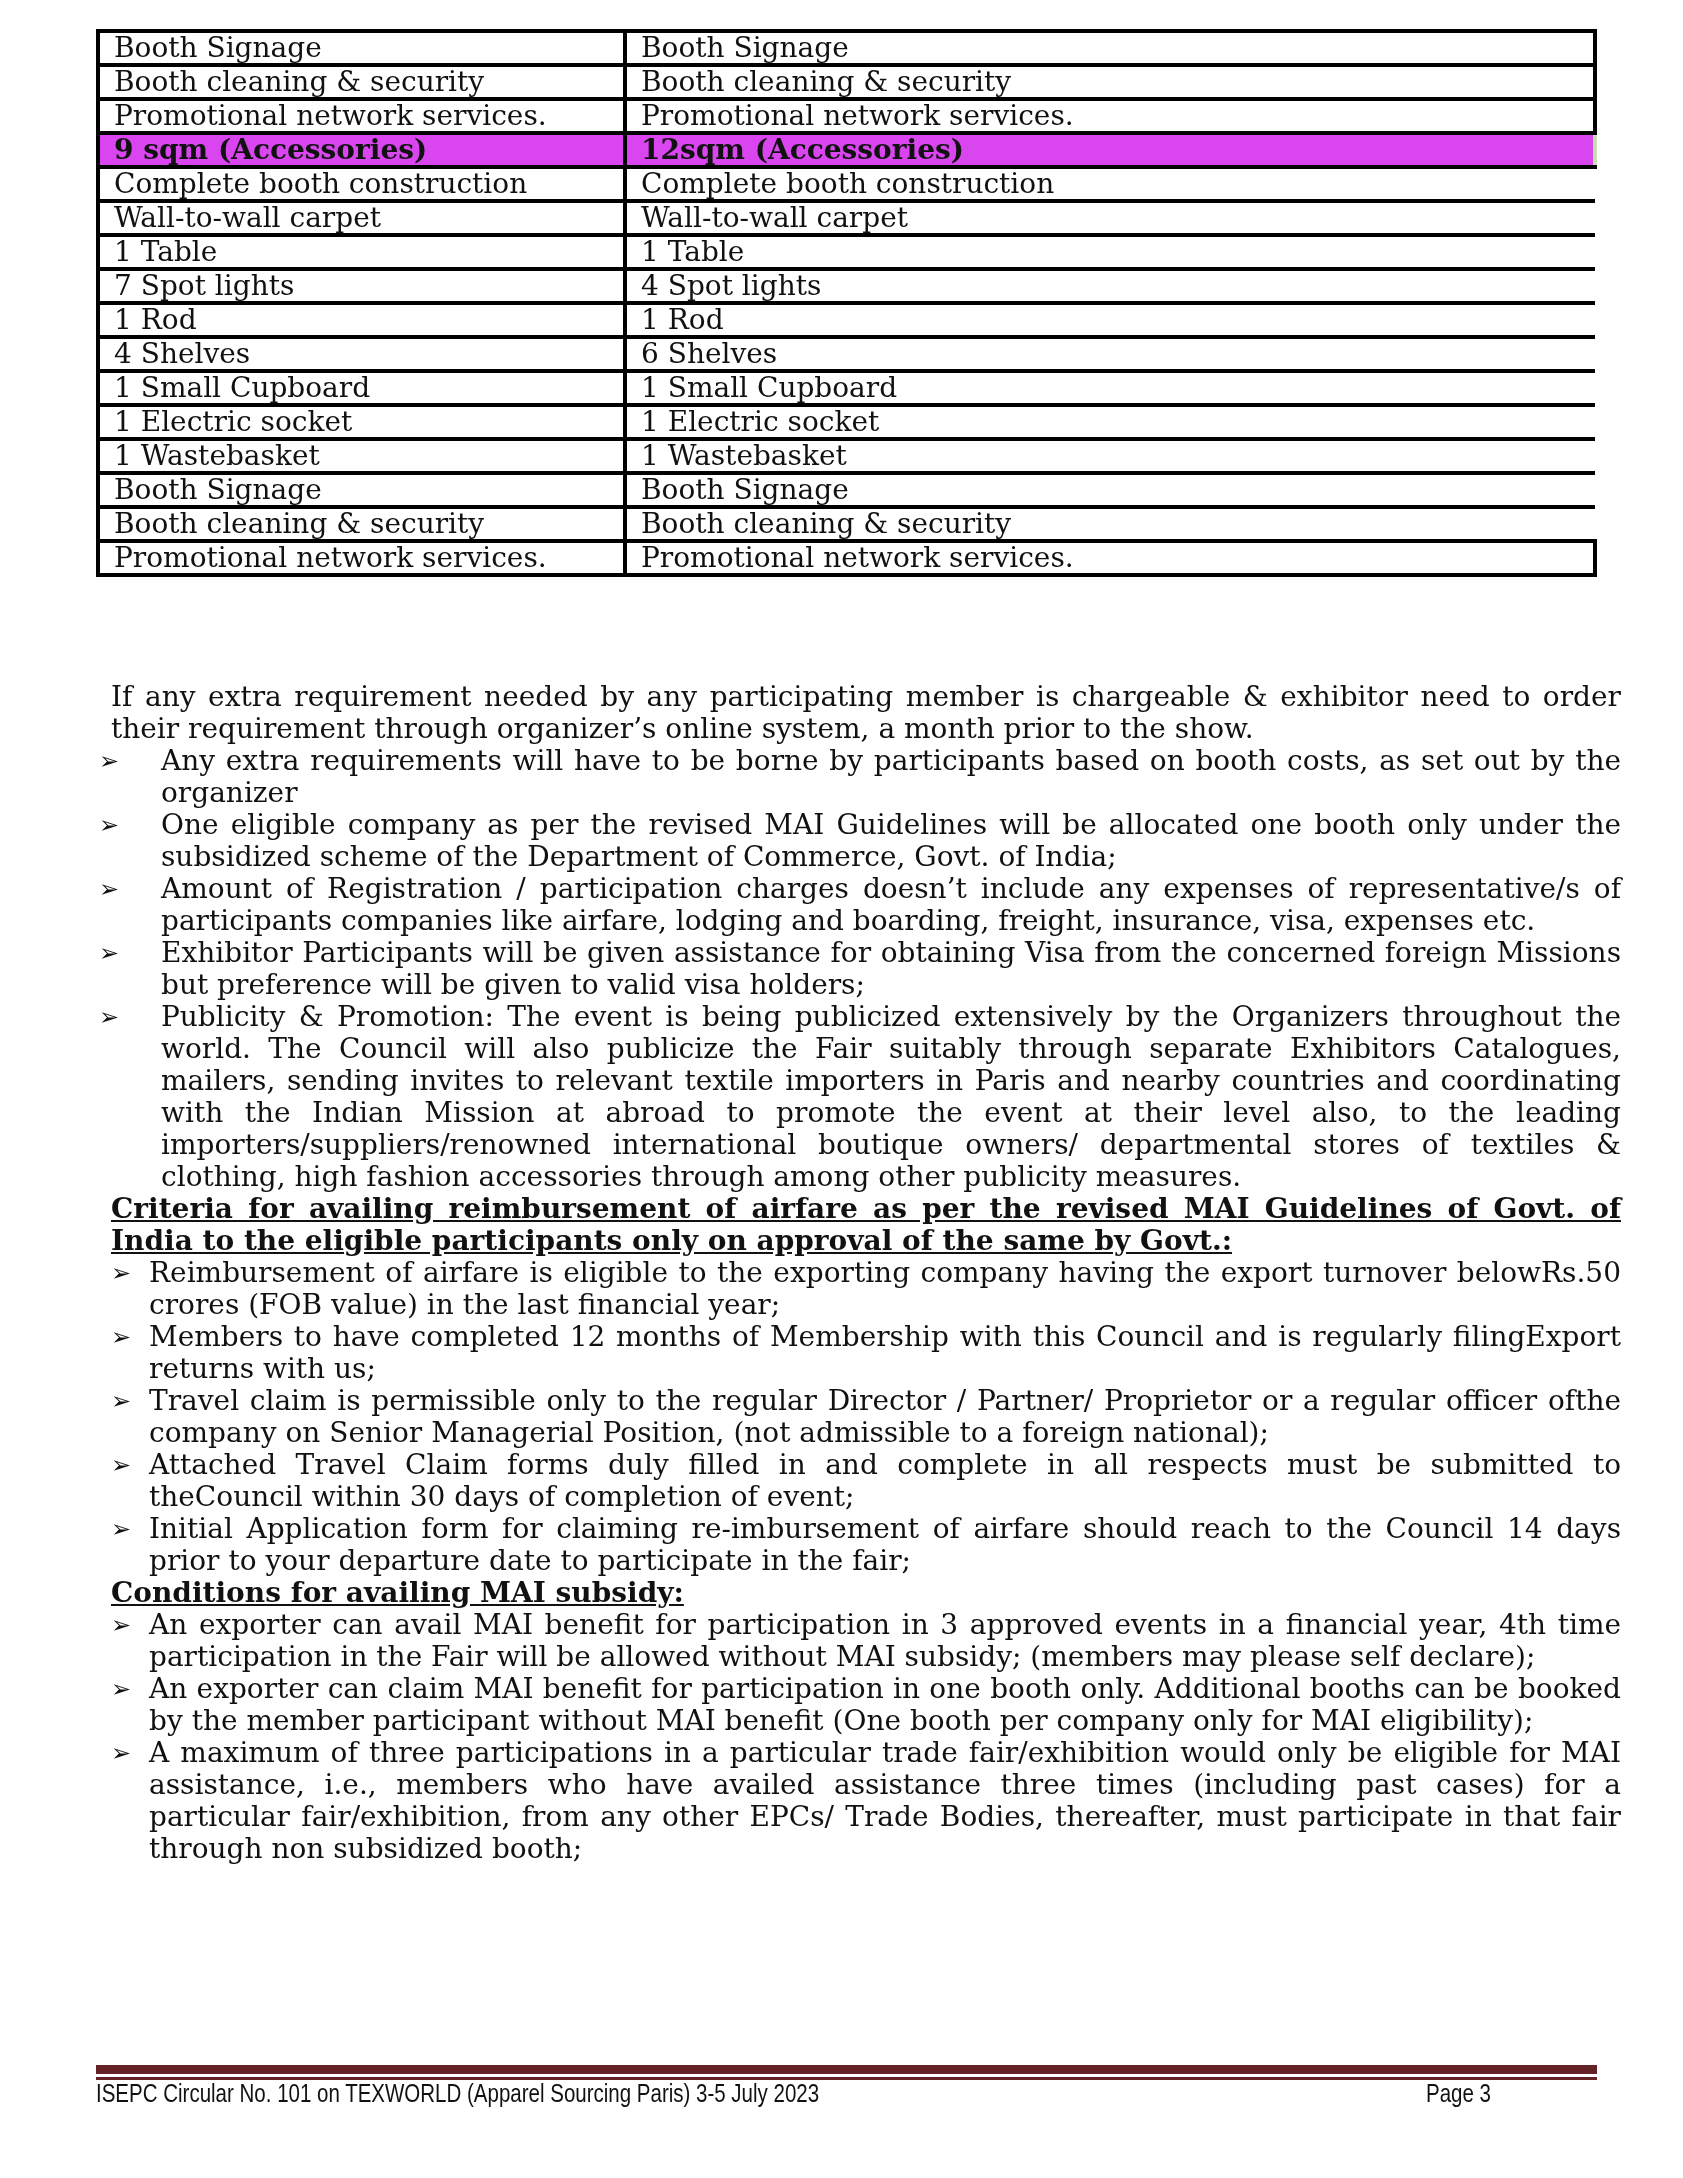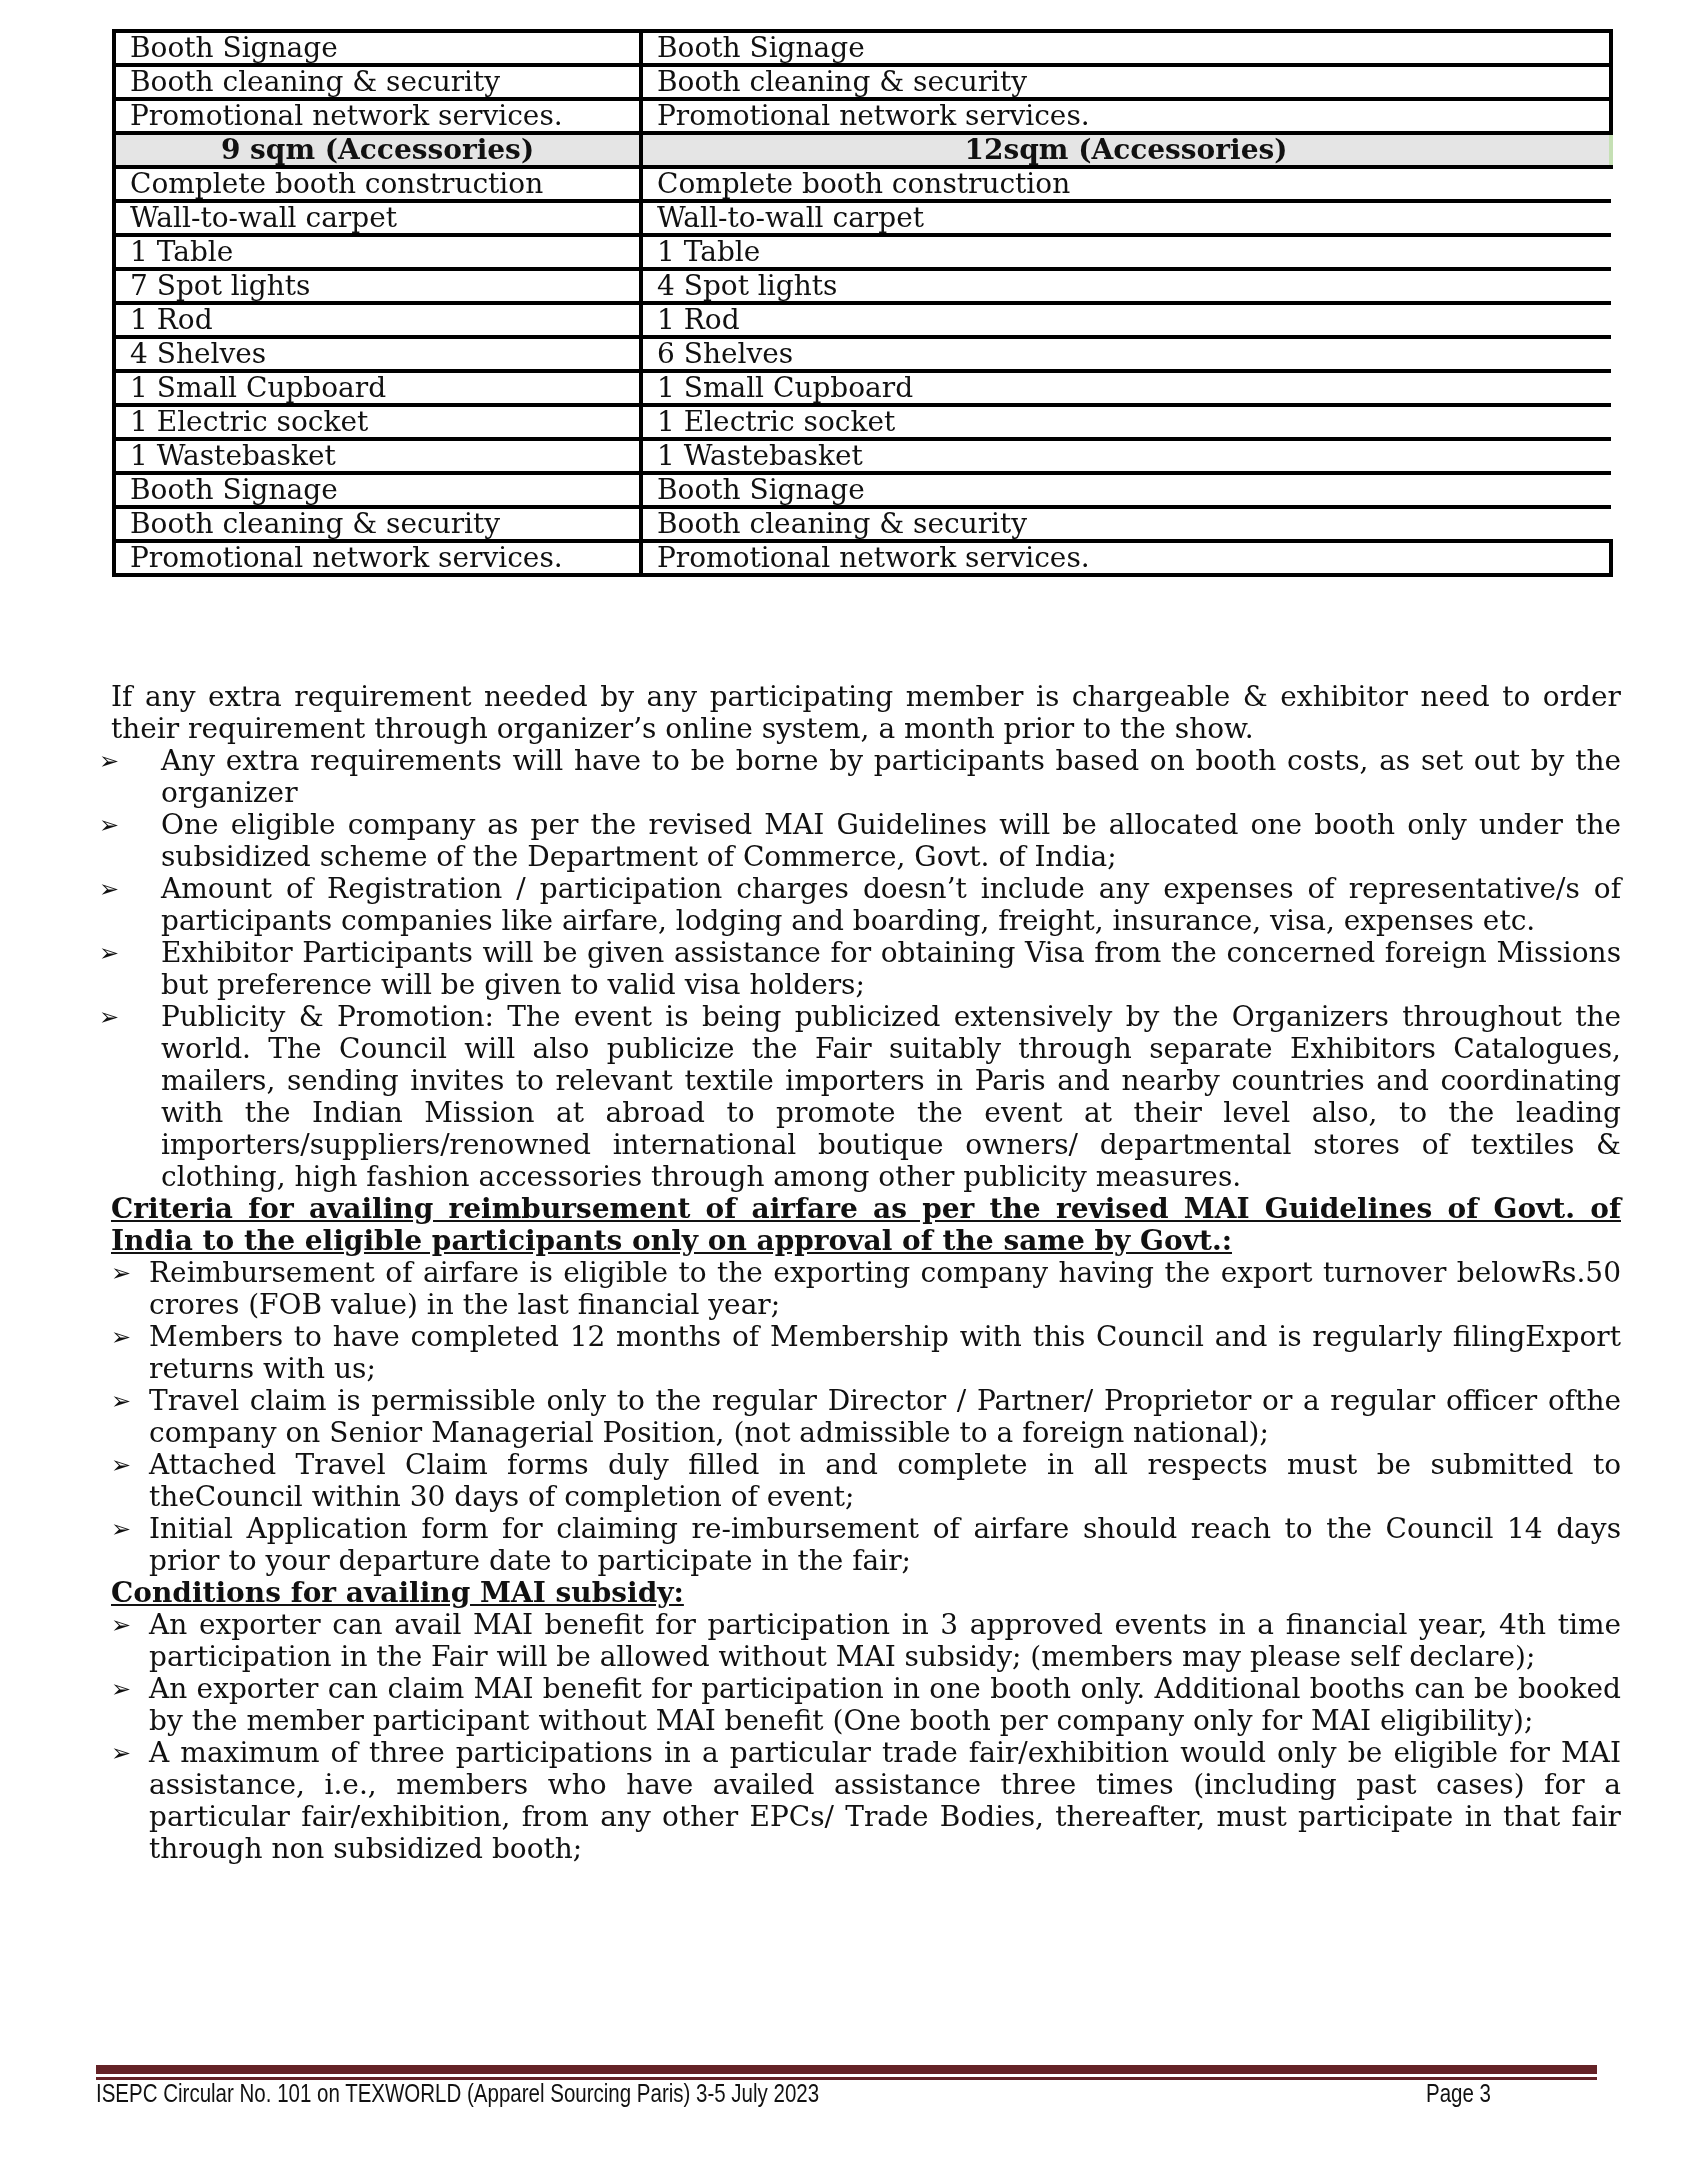--- a/index.html
+++ b/index.html
@@ -1,22 +1,22 @@
 <!DOCTYPE html>
 <html><head>
 <meta charset="utf-8">
 <style>
   html,body{margin:0;padding:0;background:#fff;}
   body{width:1683px;height:2178px;position:relative;overflow:hidden;
        font-family:"DejaVu Serif","Liberation Serif",serif;color:#111;}
-  .tbl{position:absolute;left:112px;top:29px;width:1501px;border-collapse:collapse;
+  .tbl{position:absolute;left:96px;top:29px;width:1501px;border-collapse:collapse;
        font-size:28px;}
   .tbl td{border:4px solid #000;height:30px;padding:0 14px;line-height:30px;white-space:nowrap;}
   .tbl td.c1{width:495px;}
-  .tbl tr.hdr td{background:#e5e5e5;font-weight:bold;text-align:center;border-left-color:#fff;border-right-color:#c5e0b4;}
+  .tbl tr.hdr td{background:#d946ef;font-weight:bold;text-align:left;border-left-color:#fff;border-right-color:#c5e0b4;}
   .tbl tr.hdr td.c1{border-left-color:#000;border-right-color:#000;}
   .tbl tr.open td.c2{border-right:none;}
   .content{position:absolute;left:111px;top:681px;width:1510px;font-size:28px;line-height:32px;}
   .content p{margin:0;text-align:justify;}
   .head{font-weight:bold;text-decoration:underline;text-align:justify;margin:0;}
   ul.pts{list-style:none;margin:0;padding:0;}
   ul.pts li{position:relative;text-align:justify;}
   ul.a li{padding-left:50px;}
   ul.a li .bul{position:absolute;left:-12px;top:0;}
   ul.b li{padding-left:38px;}

